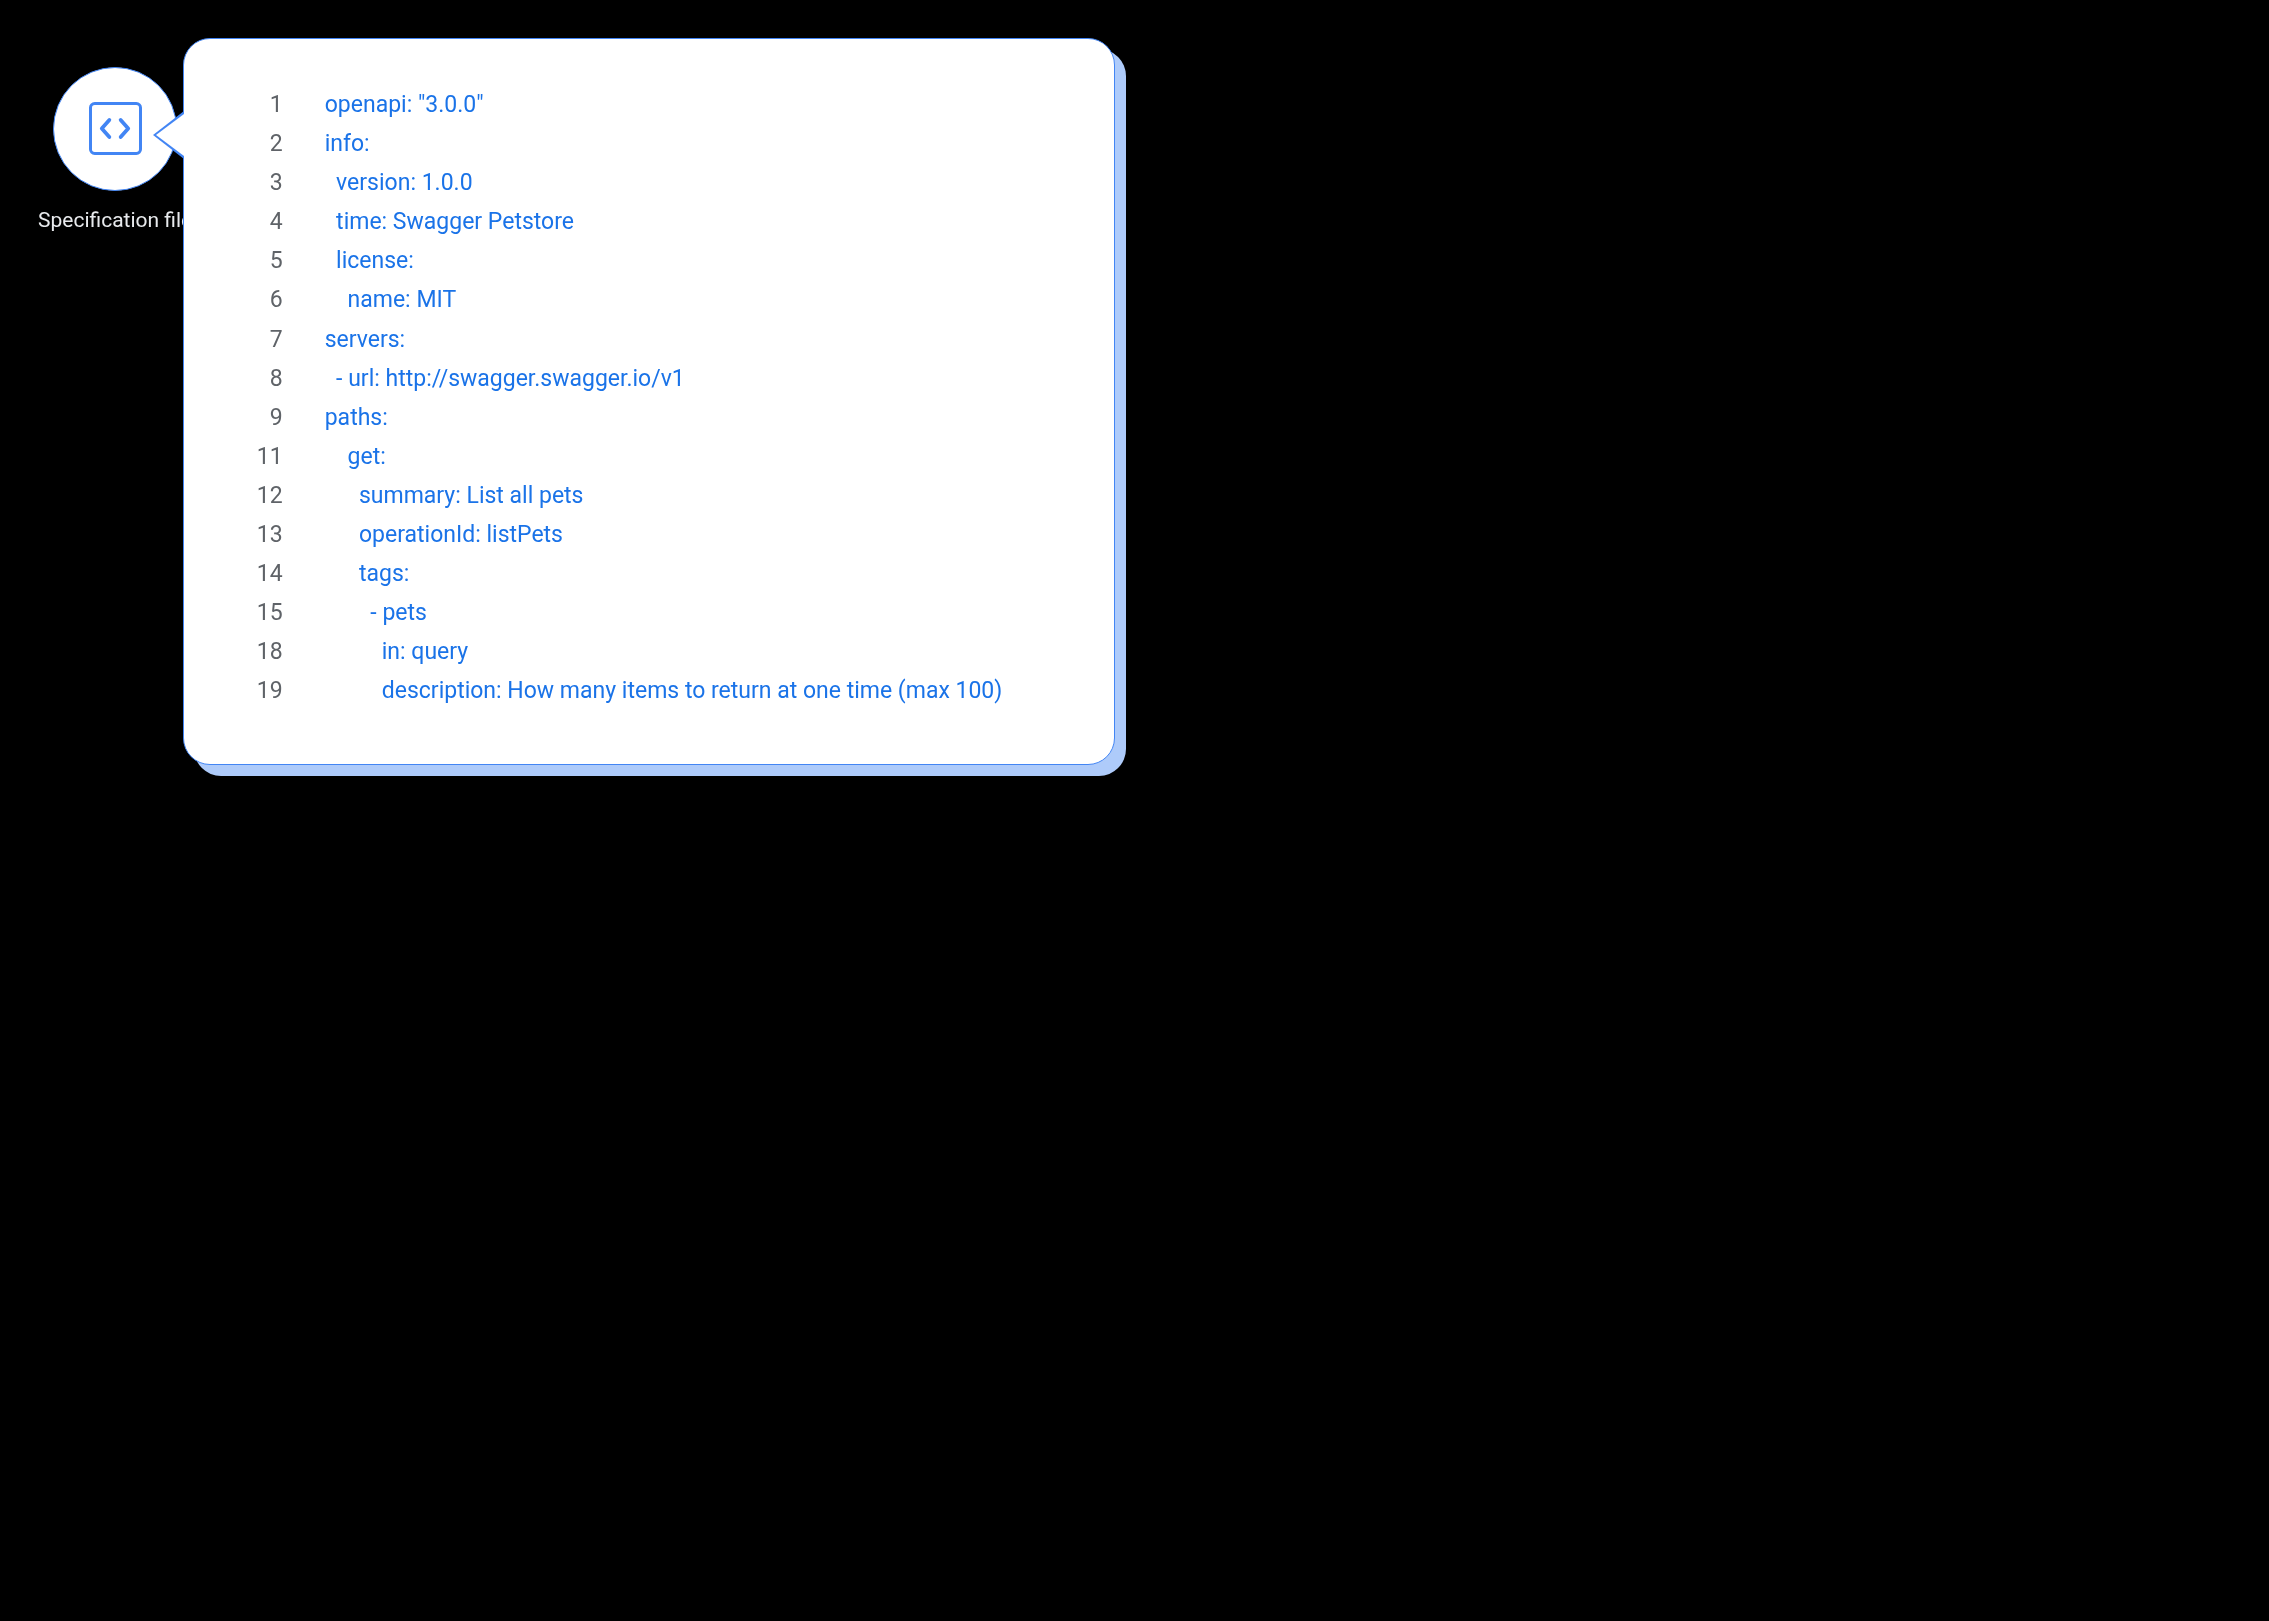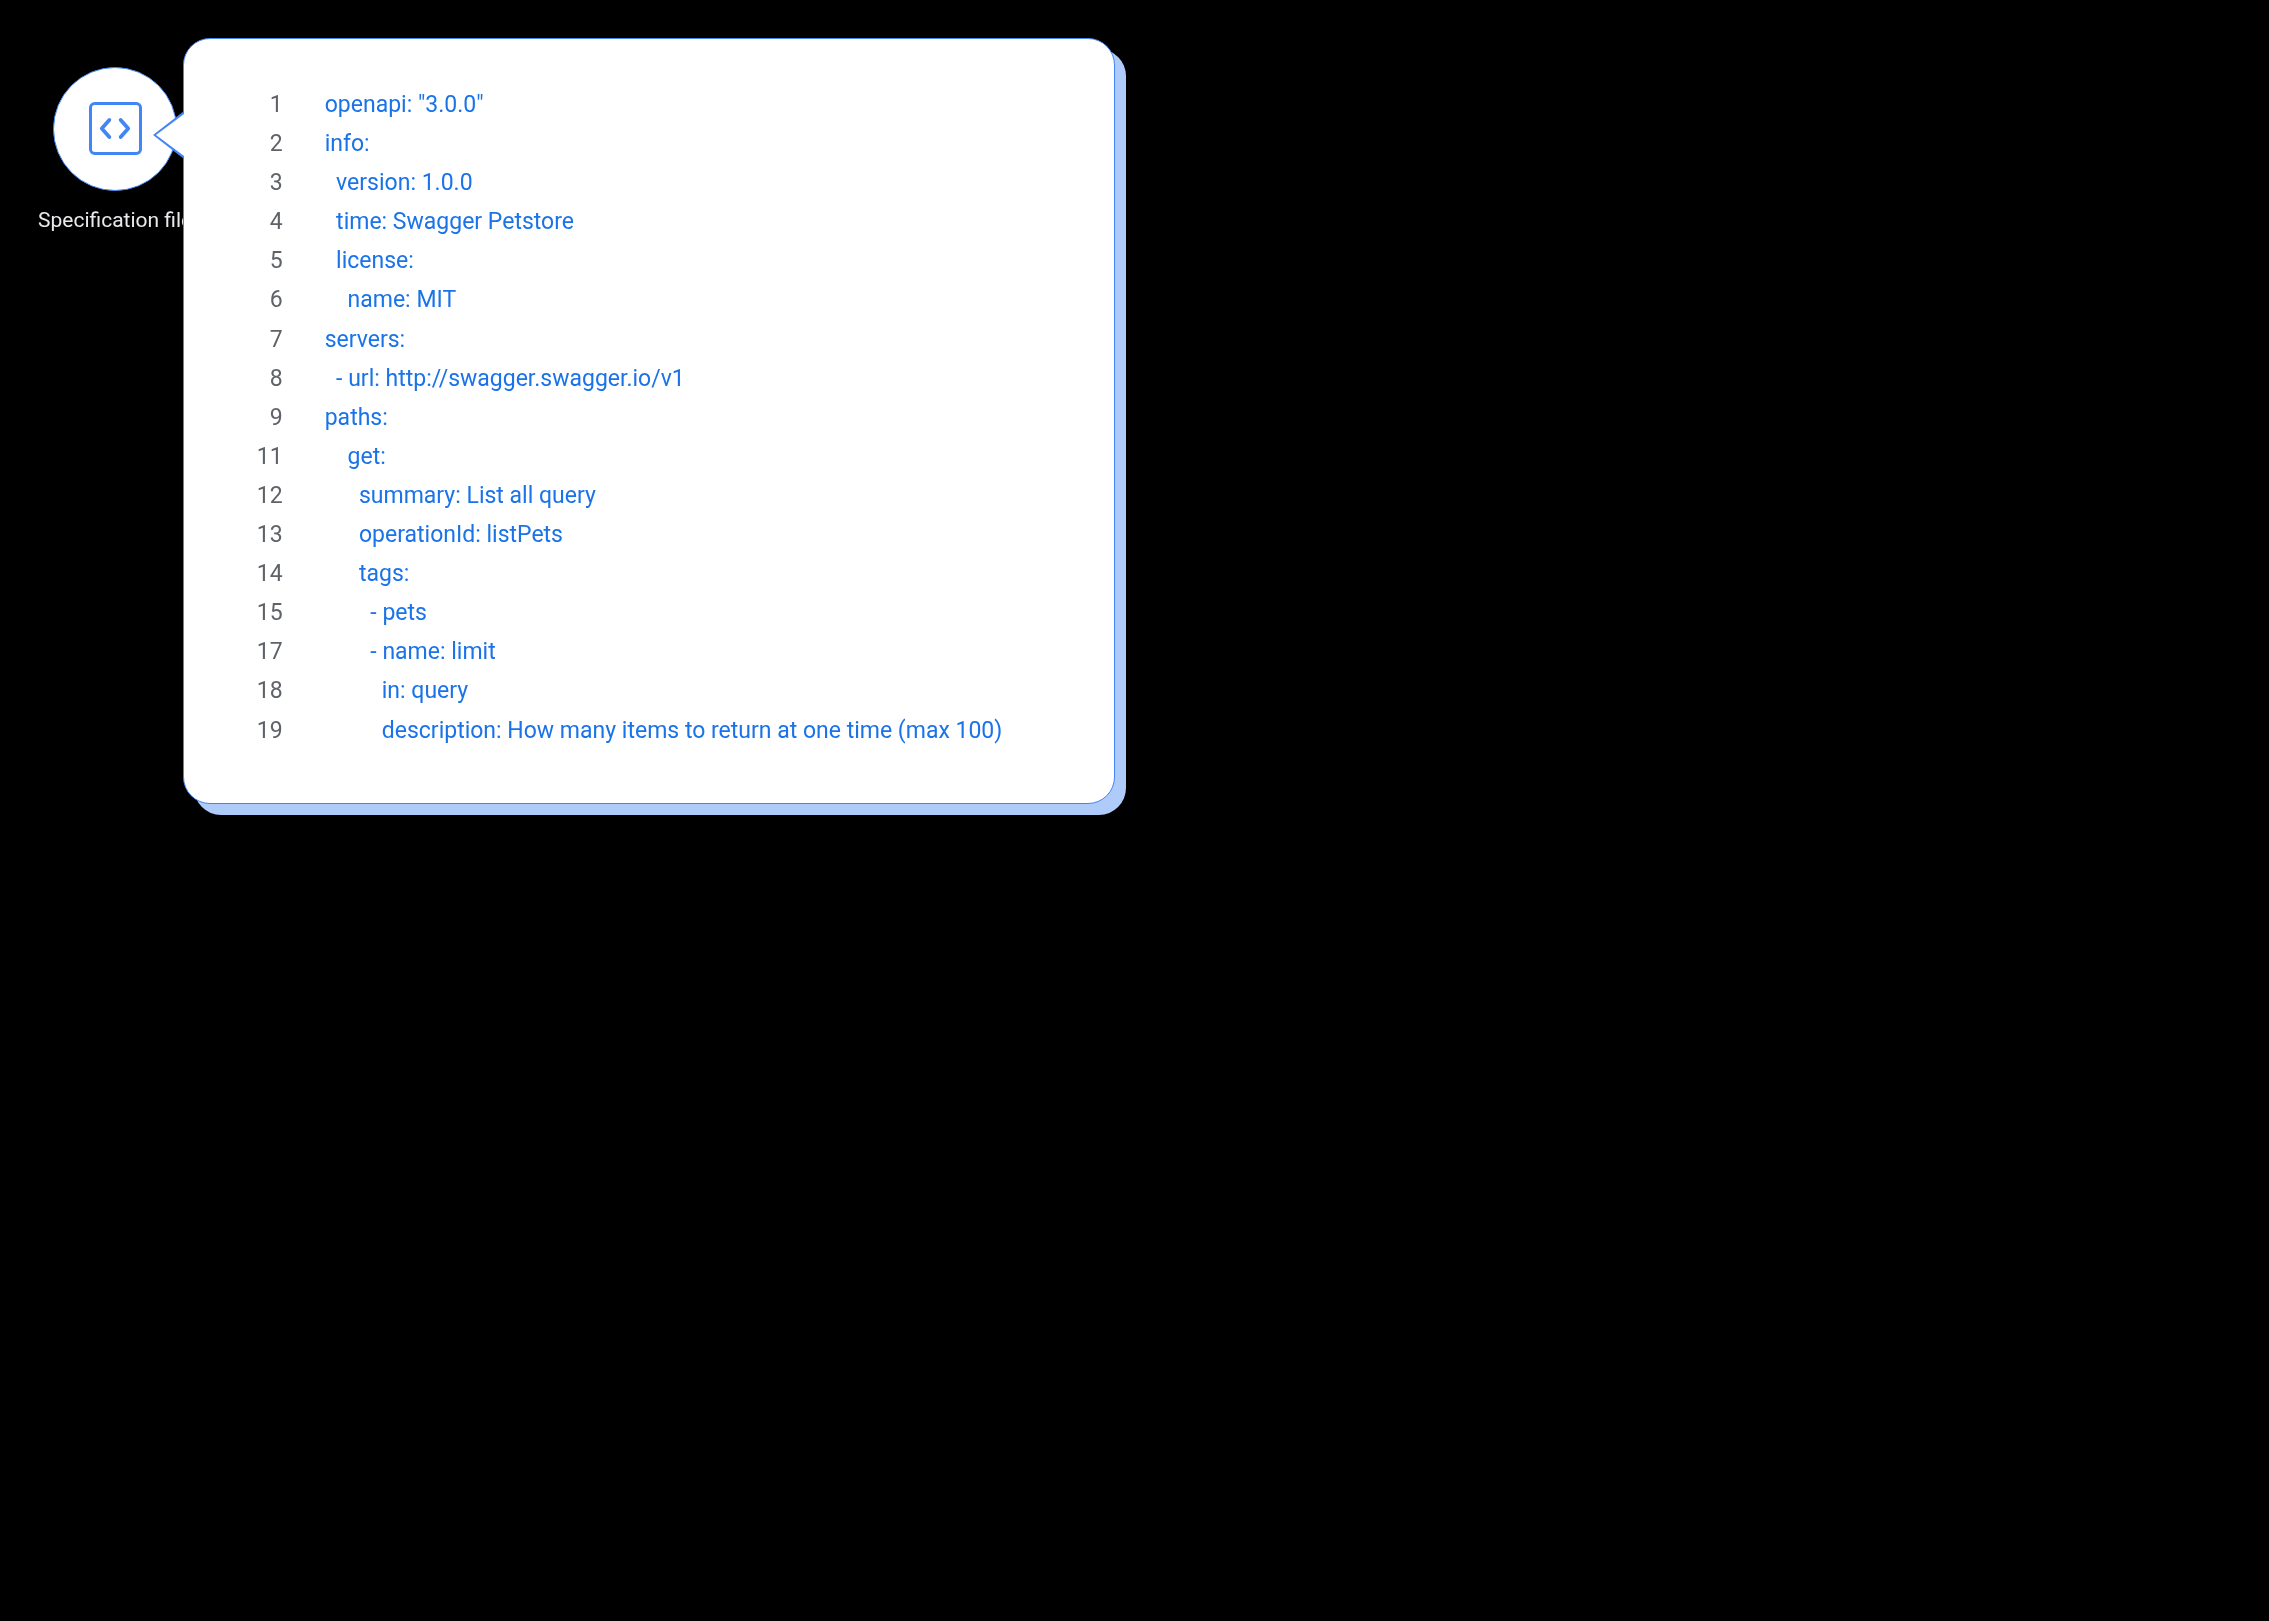--- a/index.html
+++ b/index.html
@@ -167,37 +167,33 @@
         <div class="code-line">
           <span class="line-num">9</span>
           <span class="line-content">paths:</span>
         </div>
         <div class="code-line">
           <span class="line-num">11</span>
           <span class="line-content">    get:</span>
         </div>
         <div class="code-line">
           <span class="line-num">12</span>
-          <span class="line-content">      summary: List all query</span>
+          <span class="line-content">      summary: List all pets</span>
         </div>
         <div class="code-line">
           <span class="line-num">13</span>
           <span class="line-content">      operationId: listPets</span>
         </div>
         <div class="code-line">
           <span class="line-num">14</span>
           <span class="line-content">      tags:</span>
         </div>
         <div class="code-line">
           <span class="line-num">15</span>
           <span class="line-content">        - pets</span>
-        </div>
-        <div class="code-line">
-          <span class="line-num">17</span>
-          <span class="line-content">        - name: limit</span>
         </div>
         <div class="code-line">
           <span class="line-num">18</span>
           <span class="line-content">          in: query</span>
         </div>
         <div class="code-line">
           <span class="line-num">19</span>
           <span class="line-content">          description: How many items to return at one time (max 100)</span>
         </div>
       </div>

